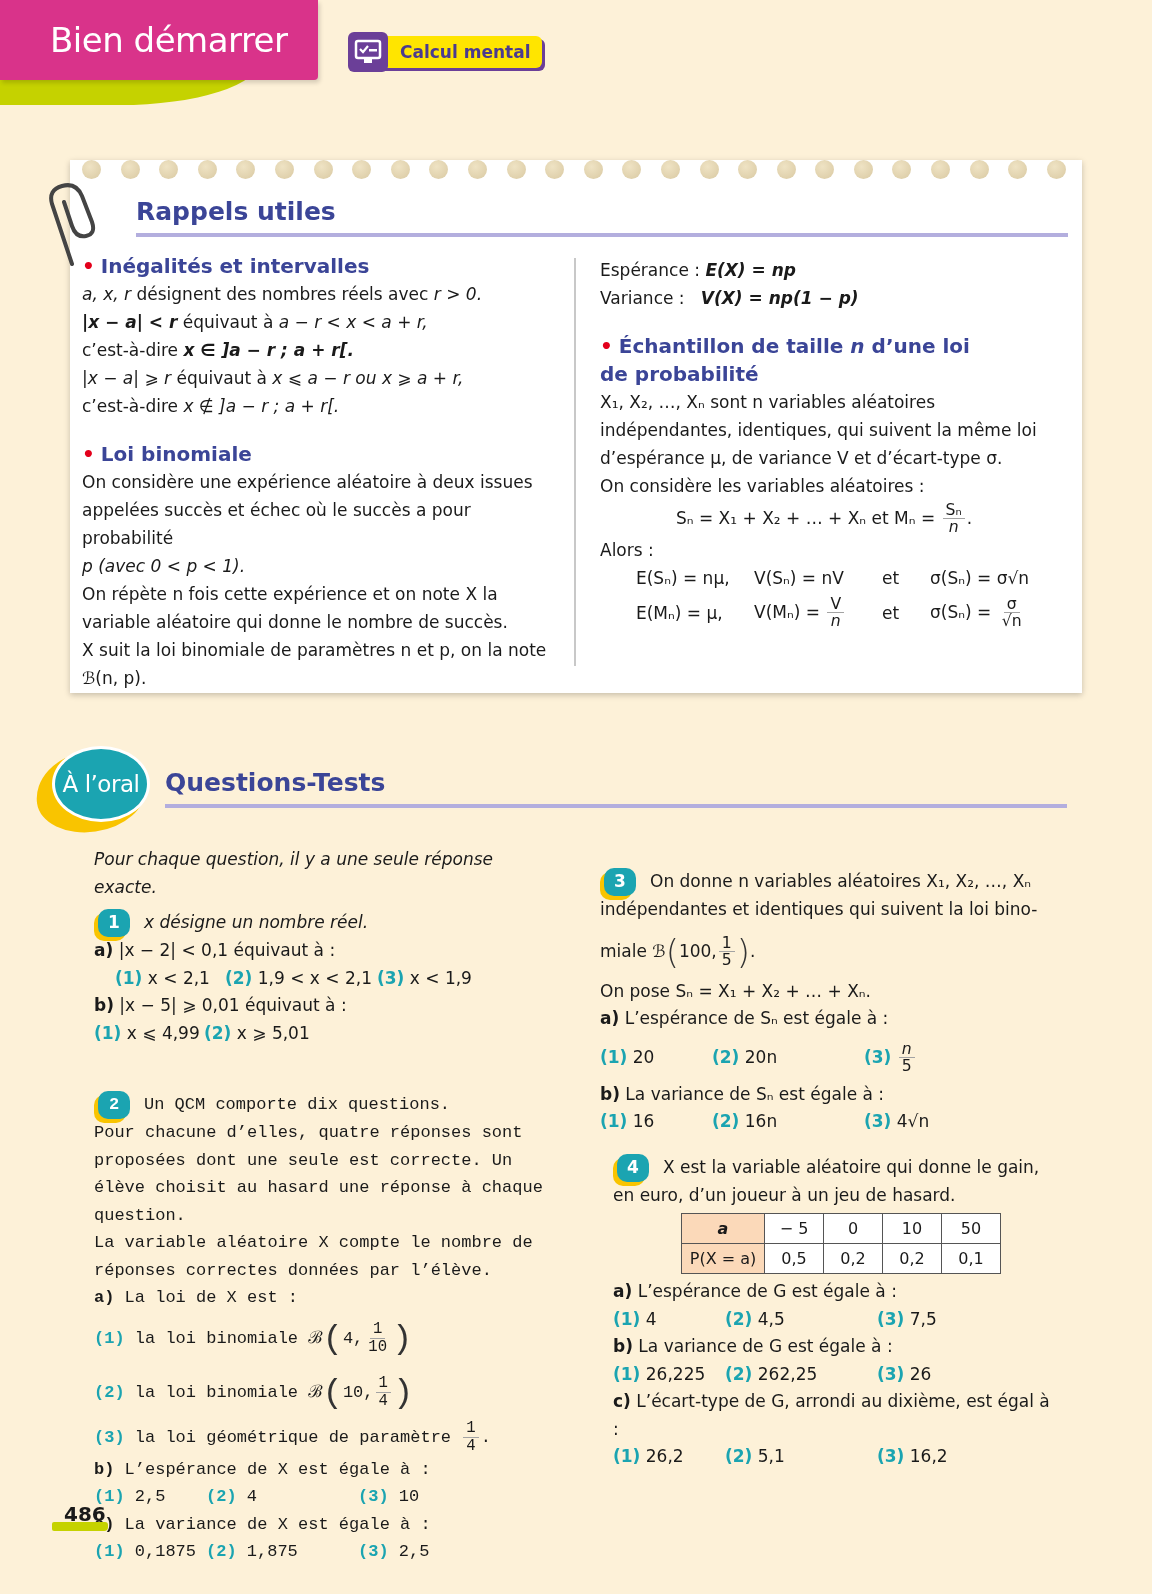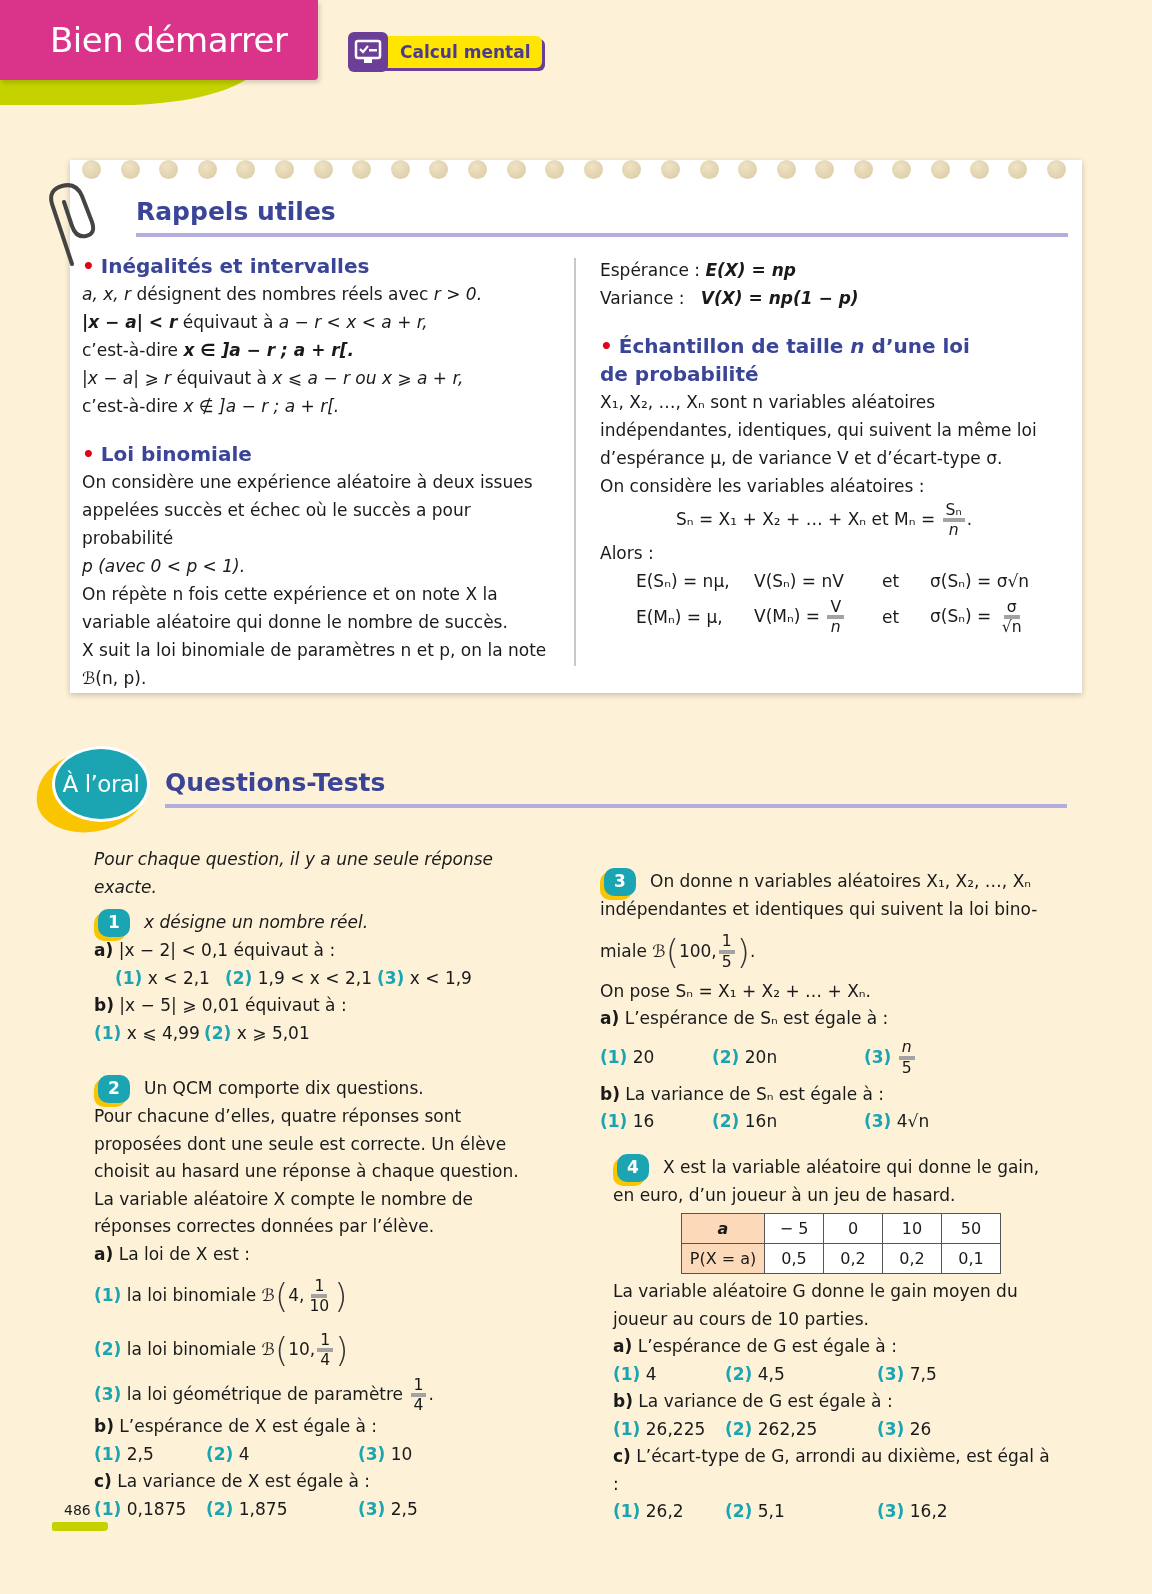--- a/index.html
+++ b/index.html
@@ -73,21 +73,21 @@
   .sub {
     color: #3b4597; font-weight: bold; font-size: 20px; line-height: 28px;
   }
   .sub .dot { color: #e3001b; margin-right: 6px; }
   .para { font-size: 17px; line-height: 28px; }
   .para i, .it { font-style: italic; }
   .b { font-weight: bold; }
   .bi { font-weight: bold; font-style: italic; }
 
   .frac { display: inline-flex; flex-direction: column; align-items: center; vertical-align: middle; line-height: 1.05; font-size: 0.92em; margin: 0 2px; }
-  .frac .num { border-bottom: 4px solid #a3a3a3; padding: 0 3px; }
+  .frac .num { border-bottom: 1px solid #a3a3a3; padding: 0 3px; }
   .frac .den { padding: 0 3px; }
   .paren { font-size: 2em; font-weight: 100; vertical-align: middle; line-height: 1; color: #333; }
 
   
   .bubble-yellow {
     left: 36px; top: 752px; width: 108px; height: 80px;
     background: #f9c400; border-radius: 50% 50% 50% 50% / 55% 55% 45% 45%;
     transform: rotate(-8deg);
   }
   .bubble-teal {
@@ -110,21 +110,21 @@
     margin-right: 14px; margin-left: 4px; vertical-align: middle;
   }
   .row3 { display: flex; }
   .row3 > span { display: inline-block; }
   .gain-table { border-collapse: collapse; margin-left: 68px; margin-top: 4px; margin-bottom: 4px; }
   .gain-table td {
     border: 1px solid #555; height: 30px; text-align: center; font-size: 16px;
     background: #fff; width: 59px; padding: 0 4px;
   }
   .gain-table td.hd { background: #fbd9b9; width: 83px; }
-  .page-num { left: 64px; top: 1502px; font-weight: normal; font-size: 14px; }
+  .page-num { left: 64px; top: 1502px; font-weight: bold; font-size: 20px; }
   .page-bar { left: 52px; top: 1522px; width: 56px; height: 9px; background: #c5d200; border-radius: 2px 3px 4px 2px; }
 </style>
 </head>
 <body>
 
 <div class="abs header-swoosh"></div>
 <div class="abs header-tab"></div>
 <div class="abs header-title">Bien démarrer</div>
 
 <div class="abs calc-btn">
@@ -261,21 +261,21 @@
       <span style="width:152px;"><span class="opt">(2)</span> <span>1,9 &lt; x &lt; 2,1</span></span>
       <span><span class="opt">(3)</span> <span>x &lt; 1,9</span></span>
     </div>
     <div><span class="b">b)</span><span> |x − 5| ⩾ 0,01 équivaut à :</span></div>
     <div class="row3">
       <span style="width:110px;"><span class="opt">(1)</span> <span>x ⩽ 4,99</span></span>
       <span style="width:152px;"><span class="opt">(2)</span> <span>x ⩾ 5,01</span></span>
     </div>
   </div>
 
-  <div style="margin-top:28px;">
+  <div style="margin-top:44px;font-family:Liberation Mono, monospace;">
     <div><span class="badge">2</span><span>Un QCM comporte dix questions.</span></div>
     <div>Pour chacune d’elles, quatre réponses sont proposées dont une seule est correcte. Un élève choisit au hasard une réponse à chaque question.</div>
     <div>La variable aléatoire X compte le nombre de réponses correctes données par l’élève.</div>
     <div><span class="b">a)</span><span> La loi de X est :</span></div>
     <div style="line-height:54px;">
       <span class="opt">(1)</span> <span>la loi binomiale ℬ</span><span class="paren">(</span><span>4,</span><span class="frac">
           <span class="num">1</span>
           <span class="den">10</span>
         </span><span class="paren">)</span>
     </div>
@@ -345,21 +345,20 @@
       </tr>
       <tr>
         <td class="hd">P(X = a)</td>
         <td>0,5</td>
         <td>0,2</td>
         <td>0,2</td>
         <td>0,1</td>
       </tr>
     </tbody>
       </table>
-    <div>La variable aléatoire G donne le gain moyen du joueur au cours de 10 parties.</div>
     <div><span class="b">a)</span><span> L’espérance de G est égale à :</span></div>
     <div class="row3">
       <span style="width:112px;"><span class="opt">(1)</span> <span>4</span></span>
       <span style="width:152px;"><span class="opt">(2)</span> <span>4,5</span></span>
       <span><span class="opt">(3)</span> <span>7,5</span></span>
     </div>
     <div><span class="b">b)</span><span> La variance de G est égale à :</span></div>
     <div class="row3">
       <span style="width:112px;"><span class="opt">(1)</span> <span>26,225</span></span>
       <span style="width:152px;"><span class="opt">(2)</span> <span>262,25</span></span>

